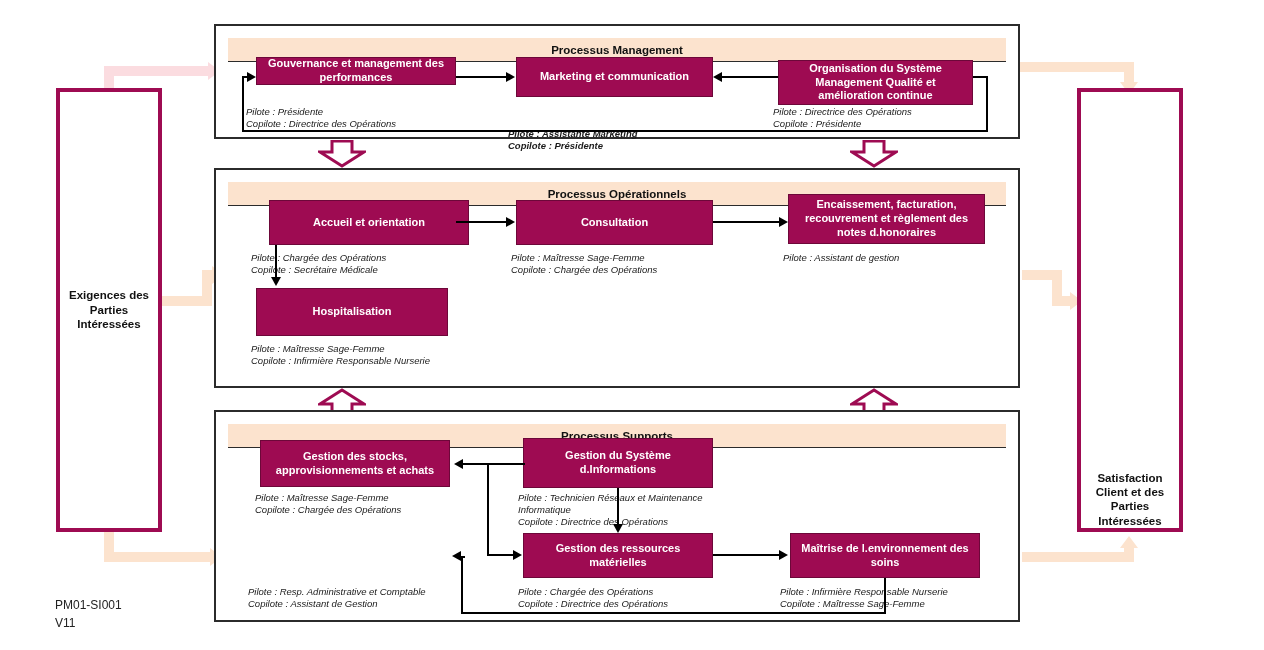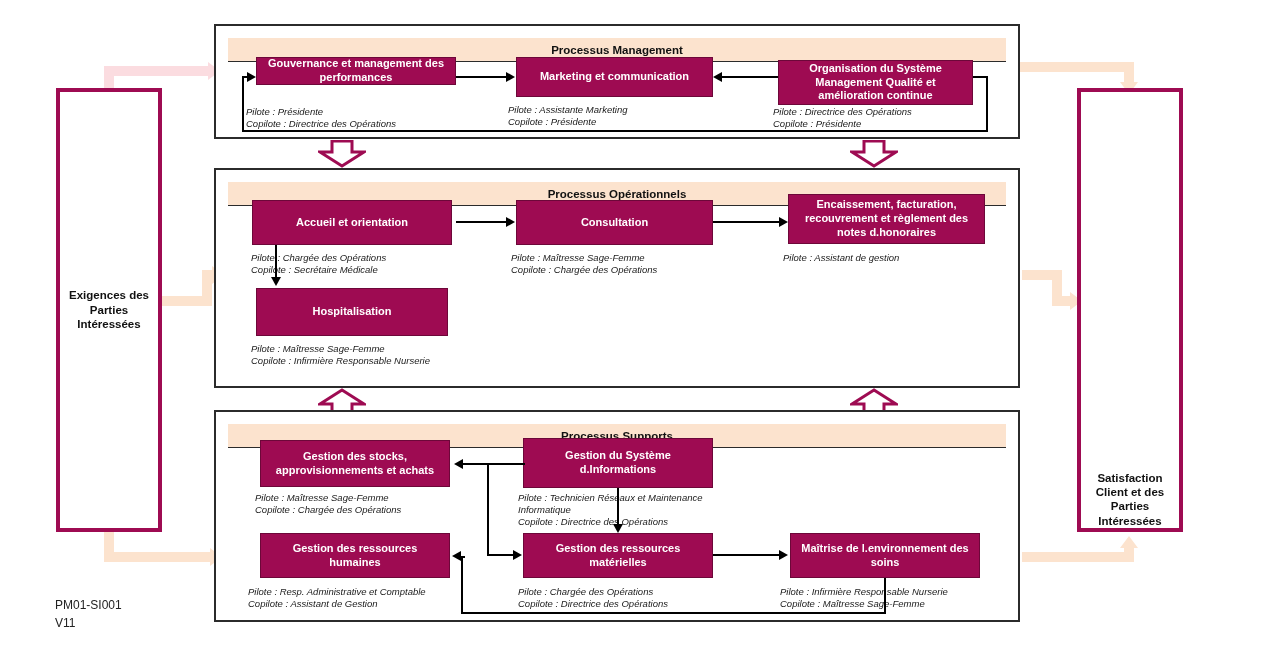--- a/index.html
+++ b/index.html
@@ -123,21 +123,21 @@
   <div class="group" id="group-management">
     <div class="group-header-wrap">
       <div class="group-header">Processus Management</div>
     </div>
   </div>
 
   <div class="pbox" style="left:256px; top:57px; width:200px; height:28px;">Gouvernance et management des performances</div>
   <div class="caption" style="left:246px; top:106px; width:220px;"><span>Pilote : Présidente</span><br><span>Copilote : Directrice des Opérations</span></div>
 
   <div class="pbox" style="left:516px; top:57px; width:197px; height:40px;">Marketing et communication</div>
-  <div class="caption" style="left:508px; top:104px; width:215px;"><span>Pilote : Assistante Marketing</span><br><span>Copilote : Présidente</span></div>
+  <div class="caption" style="left:508px; top:128px; width:215px;font-weight:bold;"><span>Pilote : Assistante Marketing</span><br><span>Copilote : Présidente</span></div>
 
   <div class="pbox" style="left:778px; top:52px; width:195px; height:45px;margin-top:8px;">Organisation du Système Management Qualité et amélioration continue</div>
   <div class="caption" style="left:773px; top:106px; width:205px;"><span>Pilote : Directrice des Opérations</span><br><span>Copilote : Présidente</span></div>
 
   <div class="ln h" style="left:456px; top:76px; width:52px;"></div>
   <div class="arrowhead ah-right" style="left:506px; top:72px;"></div>
 
   <div class="ln h" style="left:722px; top:76px; width:56px;"></div>
   <div class="arrowhead ah-left" style="left:713px; top:72px;"></div>
 
@@ -158,21 +158,21 @@
       <polygon points="14,1 34,1 34,12 46,12 24,26 2,12 14,12" fill="#ffffff" stroke="#9E0B52" stroke-width="3"></polygon>
     </svg>
   </div>
 
   <div class="group" id="group-operational">
     <div class="group-header-wrap">
       <div class="group-header">Processus Opérationnels</div>
     </div>
   </div>
 
-  <div class="pbox" style="left:252px; top:200px; width:200px; height:45px;">Accueil et orientation</div>
+  <div class="pbox" style="left:269px; top:200px; width:200px; height:45px;">Accueil et orientation</div>
   <div class="caption" style="left:251px; top:252px; width:210px;"><span>Pilote : Chargée des Opérations</span><br><span>Copilote : Secrétaire Médicale</span></div>
 
   <div class="pbox" style="left:516px; top:200px; width:197px; height:45px;">Consultation</div>
   <div class="caption" style="left:511px; top:252px; width:210px;"><span>Pilote : Maîtresse Sage-Femme</span><br><span>Copilote : Chargée des Opérations</span></div>
 
   <div class="pbox" style="left:788px; top:194px; width:197px; height:50px;">Encaissement, facturation, recouvrement et règlement des notes d.honoraires</div>
   <div class="caption" style="left:783px; top:252px; width:208px;"><span>Pilote : Assistant de gestion</span><br></div>
 
   <div class="pbox" style="left:256px; top:288px; width:192px; height:48px;">Hospitalisation</div>
   <div class="caption" style="left:251px; top:343px; width:200px; text-align:left;"><span>Pilote : Maîtresse Sage-Femme</span><br><span>Copilote : Infirmière Responsable Nurserie</span></div>
@@ -202,21 +202,20 @@
       <div class="group-header">Processus Supports</div>
     </div>
   </div>
 
   <div class="pbox" style="left:260px; top:440px; width:190px; height:47px;">Gestion des stocks, approvisionnements et achats</div>
   <div class="caption" style="left:255px; top:492px; width:200px;"><span>Pilote : Maîtresse Sage-Femme</span><br><span>Copilote : Chargée des Opérations</span></div>
 
   <div class="pbox" style="left:523px; top:438px; width:190px; height:50px;">Gestion du Système d.Informations</div>
   <div class="caption" style="left:518px; top:492px; width:200px;"><span>Pilote : Technicien Réseaux et Maintenance Informatique</span><br><span>Copilote : Directrice des Opérations</span></div>
 
-  <div class="pbox" style="left:260px; top:533px; width:190px; height:45px;">Gestion des ressources humaines</div>
   <div class="caption" style="left:248px; top:586px; width:215px;"><span>Pilote : Resp. Administrative et Comptable</span><br><span>Copilote : Assistant de Gestion</span></div>
 
   <div class="pbox" style="left:523px; top:533px; width:190px; height:45px;">Gestion des ressources matérielles</div>
   <div class="caption" style="left:518px; top:586px; width:200px;"><span>Pilote : Chargée des Opérations</span><br><span>Copilote : Directrice des Opérations</span></div>
 
   <div class="pbox" style="left:790px; top:533px; width:190px; height:45px;">Maîtrise de l.environnement des soins</div>
   <div class="caption" style="left:780px; top:586px; width:212px;"><span>Pilote :  Infirmière Responsable Nurserie</span><br><span>Copilote : Maîtresse Sage-Femme</span></div>
 
   <div class="ln h" style="left:463px; top:463px; width:62px;"></div>
   <div class="arrowhead ah-left" style="left:454px; top:459px;"></div>

